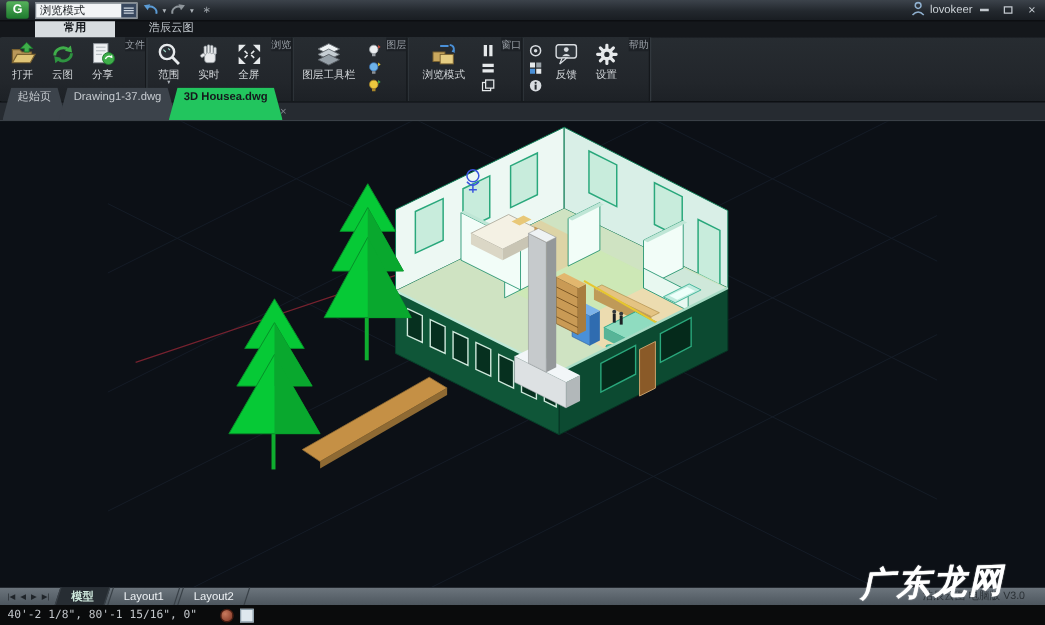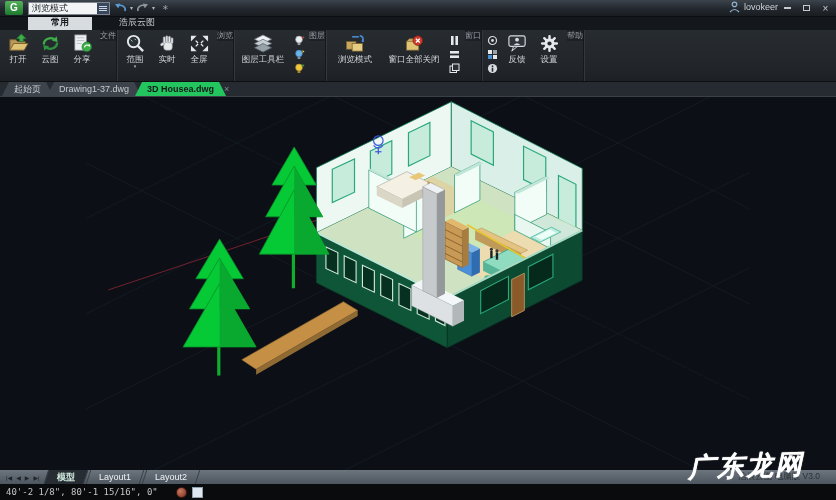--- a/index.html
+++ b/index.html
@@ -40,21 +40,21 @@
   .glabel { height:11px; font-size:8px; color:#999fa6; text-align:center; line-height:11px; background:#1d2126; }
   .btn { display:flex; flex-direction:column; align-items:center; width:30px; padding-top:1px; }
   .btn.wide { width:52px;justify-content:center; } .btn.xwide { width:62px; }
   .btn .bl { font-size:8.5px; color:#d3d7da; white-space:nowrap; line-height:9px; margin-top:1px; }
   .mini-caret { font-size:5px; color:#aeb4ba; line-height:4px; }
   .smallcol { display:flex; flex-direction:column; justify-content:flex-start; gap:1px; padding-top:2px; }
   .sbtn { width:15px; height:13px; display:flex; align-items:center; justify-content:center; }
 
   
   .filetabs { height:15px; background:#262b31; display:flex; align-items:flex-end; padding-left:2px; border-bottom:1px solid #3a4047; }
-  .ftab { position:relative; height:14px; padding:0 12px; font-size:9px; color:#c6cbd0; line-height:14px;
+  .ftab { position:relative; height:26px; padding:0 12px; font-size:9px; color:#c6cbd0; line-height:14px;
           background:#3c434b; clip-path:polygon(7px 0, calc(100% - 7px) 0, 100% 100%, 0 100%); margin-right:-6px; white-space:nowrap; }
   .ftab.active { background:#22c55e; color:#15181c; font-weight:bold; z-index:2; }
   .ftab-close { font-size:9px; color:#848a90; margin-left:4px; line-height:14px; }
 
   
   .canvas { position:relative; height:373px; background:#0c1016; overflow:hidden; }
   .canvas svg.drawing { position:absolute; left:0; top:0; }
   .watermark { position:absolute; left:688px; top:348px; z-index:30; font-family:"DejaVu Serif", serif;
                font-style:italic; font-weight:bold; font-size:27px; color:#ffffff; letter-spacing:2px;
                transform:rotate(-2deg); text-shadow:0 0 1px #fff; white-space:nowrap; }
@@ -242,29 +242,20 @@
       <div class="gcontent">
         <div class="btn wide">
           <svg width="24" height="21" viewBox="0 0 24 22">
             <rect x="3" y="9" width="10" height="8" fill="#c9a85e" stroke="#7a6230" stroke-width="0.8"></rect>
             <rect x="9" y="11" width="11" height="8" fill="#e6cd82" stroke="#7a6230" stroke-width="0.8"></rect>
             <path d="M17 3 q4 0.5 3.5 5" fill="none" stroke="#4a90d8" stroke-width="1.6"></path>
             <polygon points="18.6,8.8 21.6,9.6 20.2,5.9" fill="#4a90d8"></polygon>
             <path d="M16 4 h-7" stroke="#4a90d8" stroke-width="1.6"></path>
           </svg>
           <span class="bl">浏览模式</span>
-        </div>
-        <div class="btn xwide">
-          <svg width="24" height="21" viewBox="0 0 24 22">
-            <rect x="4" y="9" width="13" height="9" fill="#dfc476" stroke="#7a6230" stroke-width="0.8"></rect>
-            <path d="M4 9 l3-3 h7 l3 3" fill="#c9a85e" stroke="#7a6230" stroke-width="0.8"></path>
-            <circle cx="16" cy="8" r="5" fill="#d03a2a" stroke="#7a1f15" stroke-width="0.8"></circle>
-            <path d="M14 6 l4 4 M18 6 l-4 4" stroke="#fff" stroke-width="1.4"></path>
-          </svg>
-          <span class="bl">窗口全部关闭</span>
         </div>
         <div class="smallcol">
           <span class="sbtn">
             <svg width="11" height="11" viewBox="0 0 11 11">
                 <rect x="2" y="1" width="2.6" height="9" fill="#e6e9eb"></rect>
                 <rect x="6.4" y="1" width="2.6" height="9" fill="#e6e9eb"></rect>
               </svg>
           </span>
           <span class="sbtn">
             <svg width="11" height="11" viewBox="0 0 11 11">

